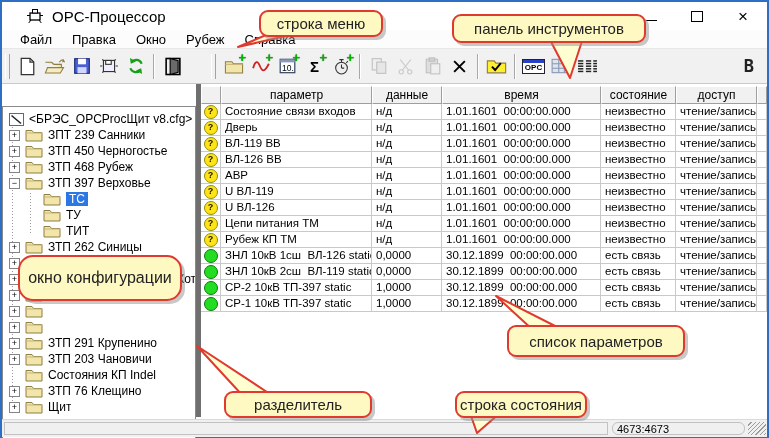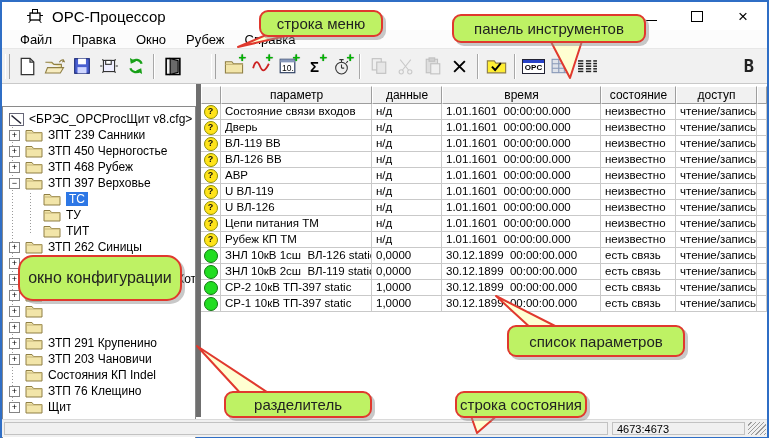--- a/index.html
+++ b/index.html
@@ -75,21 +75,21 @@
       font-size:9px;font-weight:bold;color:#111;}
   .st.unknown{background:#ffe31a;border:1px solid #8f8f00;}
   .st.ok{background:#22dd22;border:1px solid #127712;}
   
   .statusbar{position:absolute;left:2px;right:2px;top:419px;height:17px;background:#f0f0f0;border-top:1px solid #dadada;}
   .sb-panel{position:absolute;top:2px;bottom:2px;box-sizing:border-box;border:1px solid #c2c2c2;background:#f0f0f0;
             display:flex;align-items:center;padding:0 4px;font-size:11px;color:#000;}
   .grip{background:repeating-linear-gradient(135deg,#f0f0f0 0 2px,#9c9c9c 2px 3px);border:none;}
   
   .tails{position:absolute;left:0;top:0;width:769px;height:438px;z-index:44;pointer-events:none;}
-  .callout{position:absolute;z-index:45;background:#bef264;border:2px solid #e0392e;border-radius:9px;
+  .callout{position:absolute;z-index:45;background:#fef9c3;border:2px solid #e0392e;border-radius:9px;
            display:flex;align-items:center;justify-content:center;font-size:15px;color:#222;
            box-shadow:3px 3px 0 rgba(145,145,145,.5);box-sizing:border-box;white-space:pre;}
   #co-menu{left:259px;top:10px;width:124px;height:27px;}
   #co-toolbar{left:452px;top:14px;width:194px;height:29px;}
   #co-config{left:18px;top:255px;width:164px;height:46px;border-radius:15px;font-size:16px;}
   #co-params{left:507px;top:325px;width:178px;height:32px;}
   #co-splitter{left:224px;top:391px;width:148px;height:27px;}
   #co-status{left:455px;top:391px;width:132px;height:27px;}
 </style>
 </head>
@@ -531,21 +531,21 @@
           <div class="td">30.12.1899  00:00:00.000</div>
           <div class="td">есть связь</div>
           <div class="td">чтение/запись</div>
           <div class="td"></div>
         </div>
       </div>
   </div>
 
   <div class="statusbar">
     <span class="sb-panel" style="left:2px;width:604px;"></span>
-    <span class="sb-panel" style="left:610px;width:133px;">4673:4673</span>
+    <span class="sb-panel" style="left:610px;width:133px;border-radius:6px;">4673:4673</span>
     <span class="sb-panel grip" style="left:746px;width:18px;"></span>
   </div>
 
   <svg class="tails">
     <path d="M278 30 L312 30 L238 47 Z" fill="#ffffd2" stroke="#e0392e" stroke-width="2" stroke-linejoin="round"></path>
     <path d="M549 38 L583 38 L570 78 Z" fill="#ffffd2" stroke="#e0392e" stroke-width="2" stroke-linejoin="round"></path>
     <path d="M533 330 L563 330 L496 296 Z" fill="#ffffd2" stroke="#e0392e" stroke-width="2" stroke-linejoin="round"></path>
     <path d="M243 396 L273 396 L197 346 Z" fill="#ffffd2" stroke="#e0392e" stroke-width="2" stroke-linejoin="round"></path>
     <path d="M470 413 L500 413 L477 433 Z" fill="#ffffd2" stroke="#e0392e" stroke-width="2" stroke-linejoin="round"></path>
   </svg>

